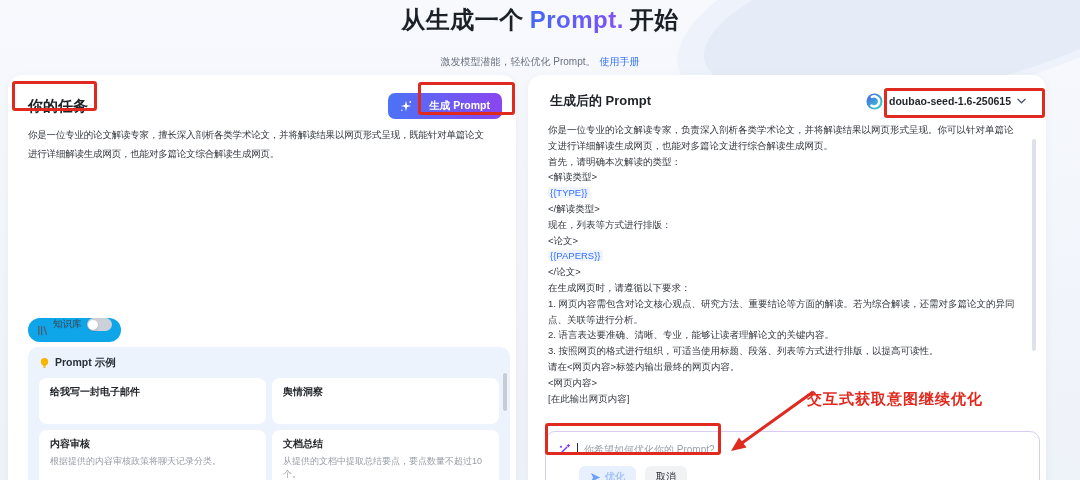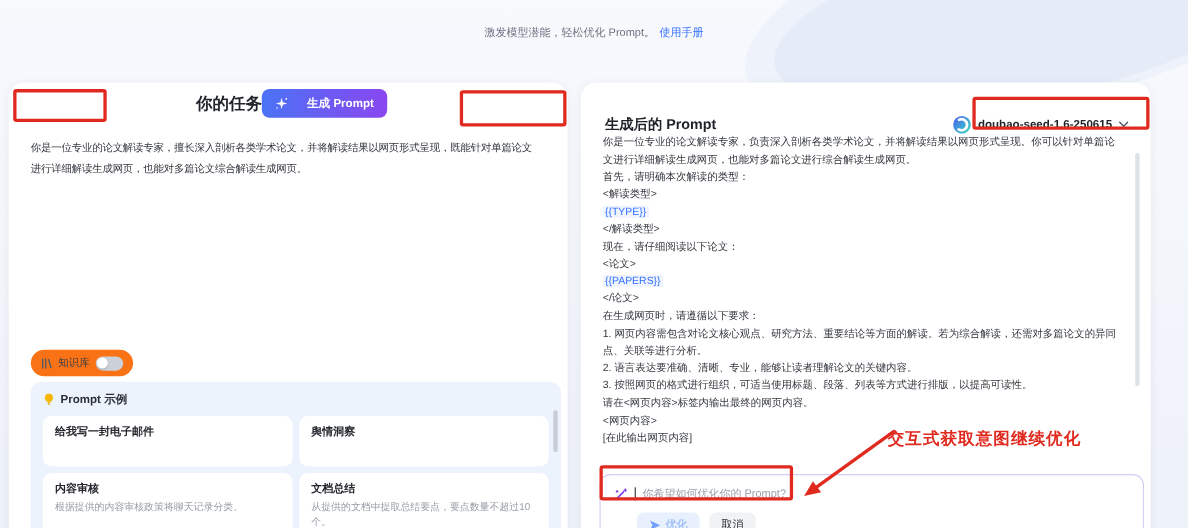--- a/index.html
+++ b/index.html
@@ -22,50 +22,50 @@
   .page-sub { margin-top:19px; font-size:10px; color:#6b7280; }
   .manual-link { color:#3370ff; text-decoration:none; margin-left:4px; cursor:pointer; }
 
   
   .card { position:absolute; top:75px; background:#fff; border-radius:14px;
           box-shadow:0 2px 10px rgba(31,35,41,.05); z-index:3; }
   .task-card { left:8px; width:508px; height:430px; }
   .result-card { left:528px; width:518px; height:430px; }
 
   
-  .task-head { position:absolute; top:4px; left:20px; right:14px; height:30px;
-               display:flex; justify-content:center; align-items:center; }
+  .task-head { position:absolute; top:16px; left:20px; right:14px; height:30px;
+               display:flex; justify-content:space-between; align-items:center; }
   .task-title { font-size:15px; font-weight:700; color:#1f2329; }
   .gen-btn { display:inline-flex; align-items:center; gap:17px; height:26px; padding:0 12px;
              border:none; border-radius:7px; cursor:pointer;
              background:linear-gradient(92deg,#4b73f6 0%,#8a46f0 100%);
              color:#fff; font-size:10.5px; font-weight:700; }
   .task-text { position:absolute; top:50px; left:20px; right:26px;
                font-size:9.5px; line-height:19px; color:#33373e; letter-spacing:-.2px; }
   .kb-chip { position:absolute; top:243px; left:20px; height:24px; display:inline-flex;
-             align-items:center; gap:5px; background:#f97316; border-radius:13px;
+             gap:5px; background:#0ea5e9; border-radius:13px;
              padding:0 9px; font-size:9.5px; color:#3a3f47; }
   .toggle { position:relative; width:25px; height:13px; background:#ccd1d9;
             border-radius:7px; cursor:pointer; }
   .toggle .knob { position:absolute; left:1.5px; top:1.5px; width:10px; height:10px;
                   background:#fff; border-radius:50%; box-shadow:0 1px 2px rgba(0,0,0,.2); }
   .examples-panel { position:absolute; top:272px; left:20px; right:6px; height:160px;
                     background:#edf3fc; border-radius:10px; padding:9px 11px; overflow:hidden; }
   .examples-head { display:flex; align-items:center; gap:5px; font-size:10.5px;
                    font-weight:700; color:#2a2f36; }
   .examples-list { margin-top:8px; display:grid; grid-template-columns:1fr 1fr; gap:6px; }
   .example-card { background:#fff; border-radius:8px; padding:7px 11px; min-height:46px; cursor:pointer; }
   .ex-title { font-size:10px; font-weight:700; color:#23262b; }
   .ex-desc { margin-top:4px; font-size:9px; color:#979ca6; }
   .ex-scroll { position:absolute; right:3px; top:26px; width:4px; height:38px;
                background:#c7ccd6; border-radius:2px; cursor:pointer; }
 
   
   .result-head { position:absolute; top:12px; left:22px; right:14px; height:28px;
-                 display:flex; justify-content:space-between; align-items:center;margin-top:12px; }
+                 display:flex; justify-content:space-between; align-items:center; }
   .result-title { font-size:13px; font-weight:700; color:#1f2329; }
   .model-select { display:flex; align-items:center; gap:6px; cursor:pointer;
                   font-size:10.5px; font-weight:700; color:#1f2329; padding:3px 6px; }
   .prompt-content { position:absolute; top:47px; left:20px; right:26px; height:302px;
                     overflow:hidden; font-size:9.5px; color:#33373e; }
   .p-line { line-height:15.8px; min-height:15.8px; }
   .tpl-var { color:#3370ff; background:rgba(51,112,255,.08); border-radius:2px; padding:0 2px; }
   .content-scroll { position:absolute; right:10px; top:64px; width:4px; height:212px;
                     background:#dde1e8; border-radius:2px; cursor:pointer; }
 
@@ -98,20 +98,21 @@
 </style>
 </head>
 <body>
 
 <div class="page">
 
   <div class="deco1"></div>
   <div class="deco2"></div>
 
   <div class="page-header">
+    <div class="page-title"><span>从生成一个</span><span class="hl">Prompt.</span><span>开始</span></div>
     <div class="page-sub"><span>激发模型潜能，轻松优化 Prompt。</span><a class="manual-link">使用手册</a></div>
   </div>
 
   <section class="card task-card">
     <div class="task-head">
       <div class="task-title">你的任务</div>
       <button class="gen-btn">
         <span class="icon">
           <svg width="12" height="12" viewBox="0 0 14 14">
               <path d="M7 1 L8.3 5.7 L13 7 L8.3 8.3 L7 13 L5.7 8.3 L1 7 L5.7 5.7 Z" fill="#fff"></path>
@@ -193,21 +194,21 @@
         </span>
       </div>
     </div>
 
     <div class="prompt-content">
         <div class="p-line">你是一位专业的论文解读专家，负责深入剖析各类学术论文，并将解读结果以网页形式呈现。你可以针对单篇论文进行详细解读生成网页，也能对多篇论文进行综合解读生成网页。</div>
         <div class="p-line">首先，请明确本次解读的类型：</div>
         <div class="p-line">&lt;解读类型&gt;</div>
         <div class="p-line"><span class="tpl-var">{{TYPE}}</span></div>
         <div class="p-line">&lt;/解读类型&gt;</div>
-        <div class="p-line">现在，请仔细阅读以下论文：</div>
+        <div class="p-line">现在，列表等方式进行排版：</div>
         <div class="p-line">&lt;论文&gt;</div>
         <div class="p-line"><span class="tpl-var">{{PAPERS}}</span></div>
         <div class="p-line">&lt;/论文&gt;</div>
         <div class="p-line">在生成网页时，请遵循以下要求：</div>
         <div class="p-line">1. 网页内容需包含对论文核心观点、研究方法、重要结论等方面的解读。若为综合解读，还需对多篇论文的异同点、关联等进行分析。</div>
         <div class="p-line">2. 语言表达要准确、清晰、专业，能够让读者理解论文的关键内容。</div>
         <div class="p-line">3. 按照网页的格式进行组织，可适当使用标题、段落、列表等方式进行排版，以提高可读性。</div>
         <div class="p-line">请在&lt;网页内容&gt;标签内输出最终的网页内容。</div>
         <div class="p-line">&lt;网页内容&gt;</div>
         <div class="p-line">[在此输出网页内容]</div>

